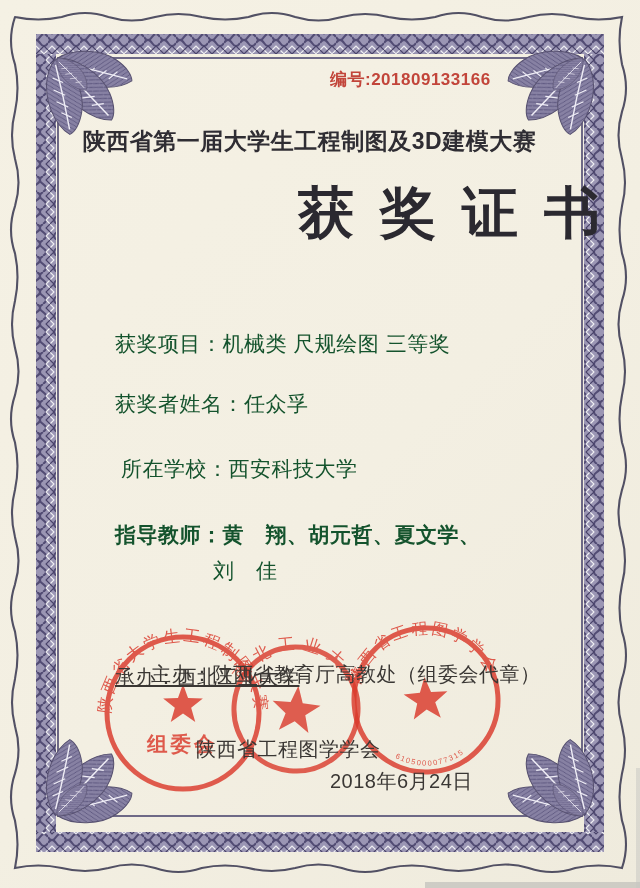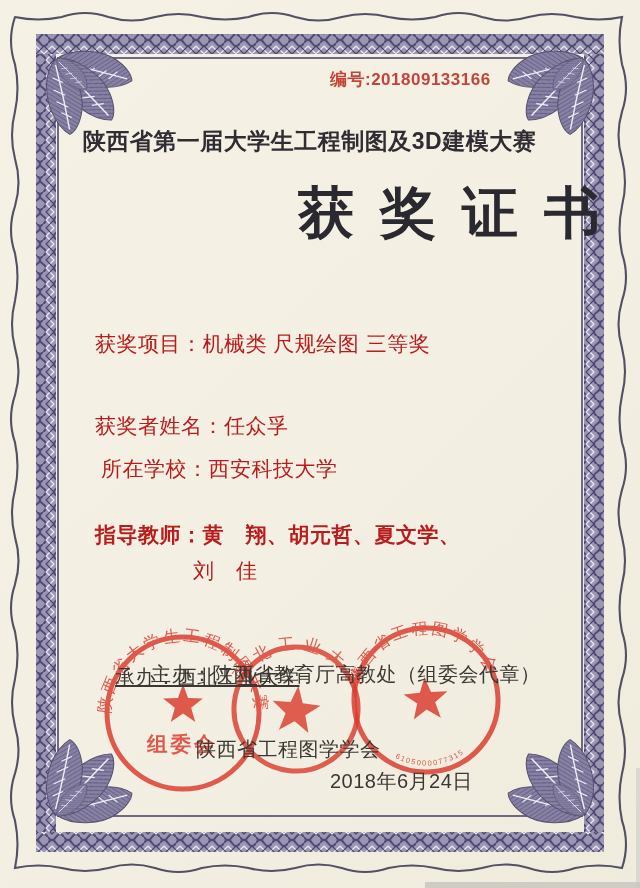--- a/index.html
+++ b/index.html
@@ -17,23 +17,23 @@
   }
   .competition{
     left:39px;right:60px;top:126px;text-align:center;
     font-size:23px;font-weight:bold;color:#2f2d33;letter-spacing:.5px;white-space:nowrap;
   }
   .cert-title{
     left:0;right:14px;top:176px;text-align:right;
     font-size:56px;font-weight:bold;color:#2b2930;
     letter-spacing:26px;text-indent:26px;white-space:nowrap;
   }
-  .field{font-size:21px;color:#b91c1c;white-space:nowrap;letter-spacing:.5px;}
+  .field{font-size:21px;color:#14532d;white-space:nowrap;letter-spacing:.5px;margin-left:20px;}
   .f1{left:95px;top:330px;}
-  .f2{left:95px;top:412px;font-family:Liberation Serif, serif;}
+  .f2{left:95px;top:390px;font-family:Liberation Serif, serif;}
   .f3{left:101px;top:455px;}
   .f4{left:95px;top:521px;font-weight:bold;}
   .f4b{left:193px;top:557px;}
   .footer-line{font-size:20px;color:#3a3734;white-space:nowrap;letter-spacing:.5px;}
   .host{left:115px;top:661px;margin-left:36px;}
   .undertaker{left:115px;top:664px;text-decoration:underline;}
   .society{left:196px;top:736px;}
   .date{left:330px;top:768px;font-size:20px;}
   .scan-edge{right:0;bottom:0;width:215px;height:6px;background:#b7b8b4;opacity:.6;}
   .scan-edge2{right:0;bottom:0;width:4px;height:120px;background:#c6c6c1;opacity:.5;}

